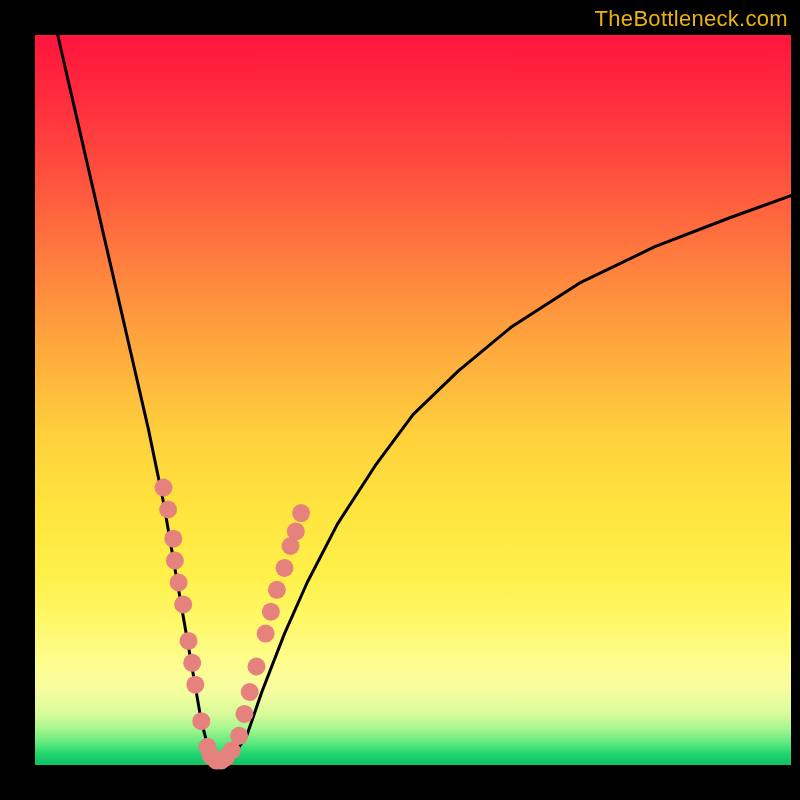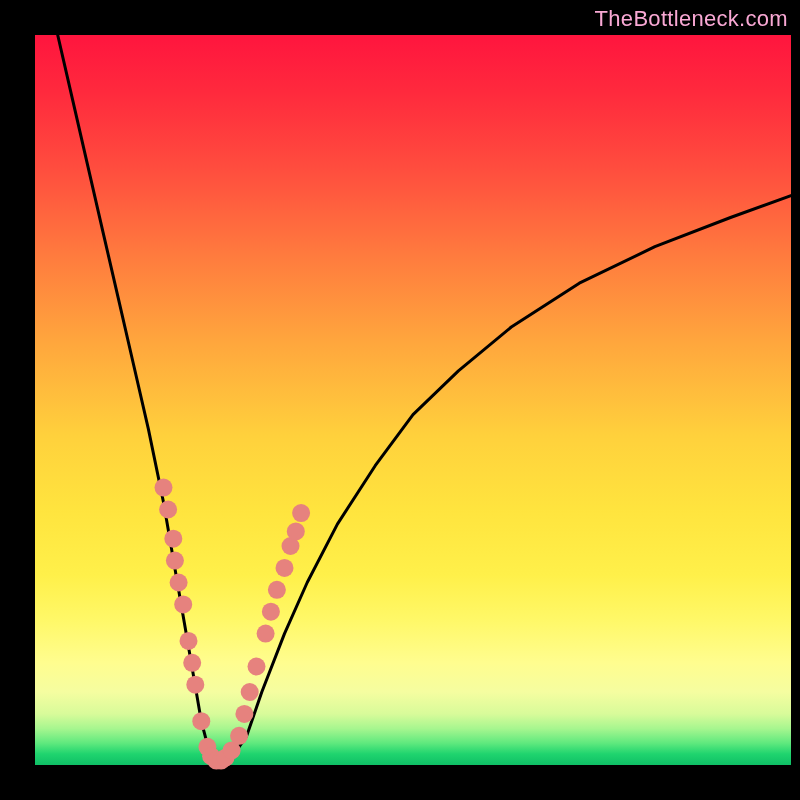--- a/index.html
+++ b/index.html
@@ -40,21 +40,21 @@
       #a7f68f 95%,
       #5fe97e 97%,
       #1fd46e 98.5%,
       #0fbf66 100%
     );
   }
   .watermark {
     position: absolute;
     top: 6px;
     right: 12px;
-    color: #f9a8d4;
+    color: #eab308;
     font-size: 22px;
     font-weight: 500;
     letter-spacing: 0.3px;
     user-select: none;
     text-align: center;
   }
   svg.curve {
     position: absolute;
     left: 0;
     top: 0;

